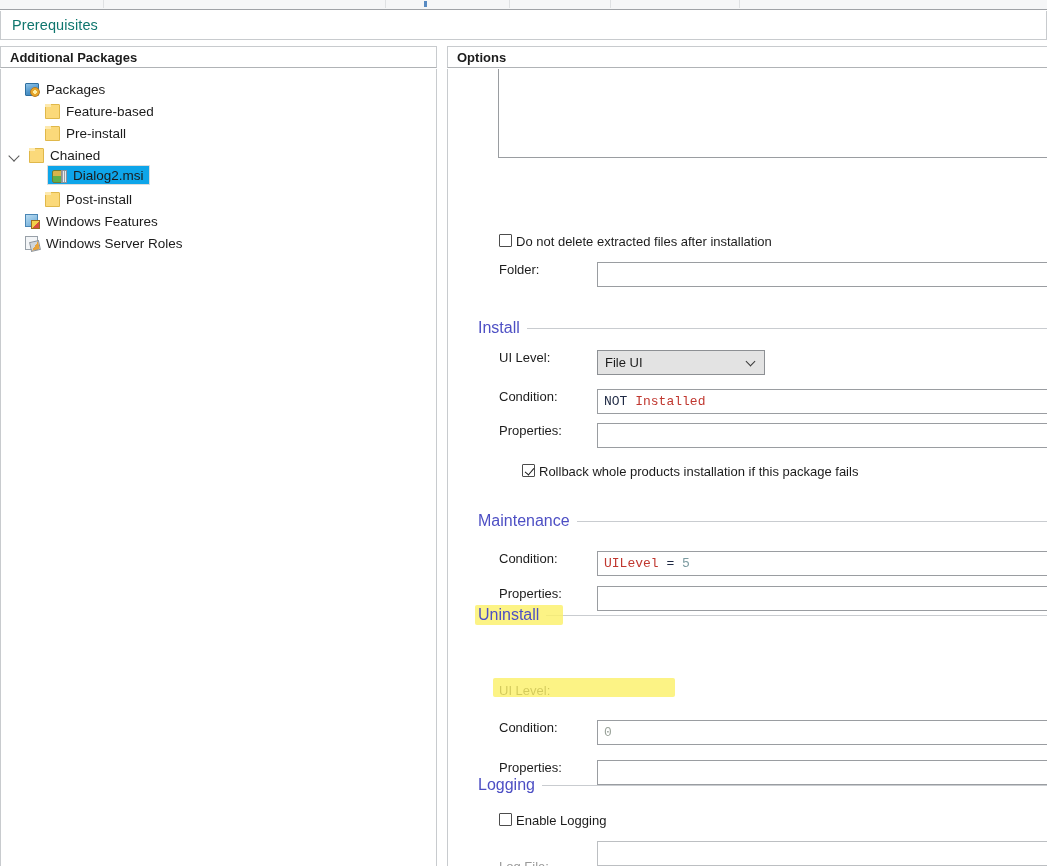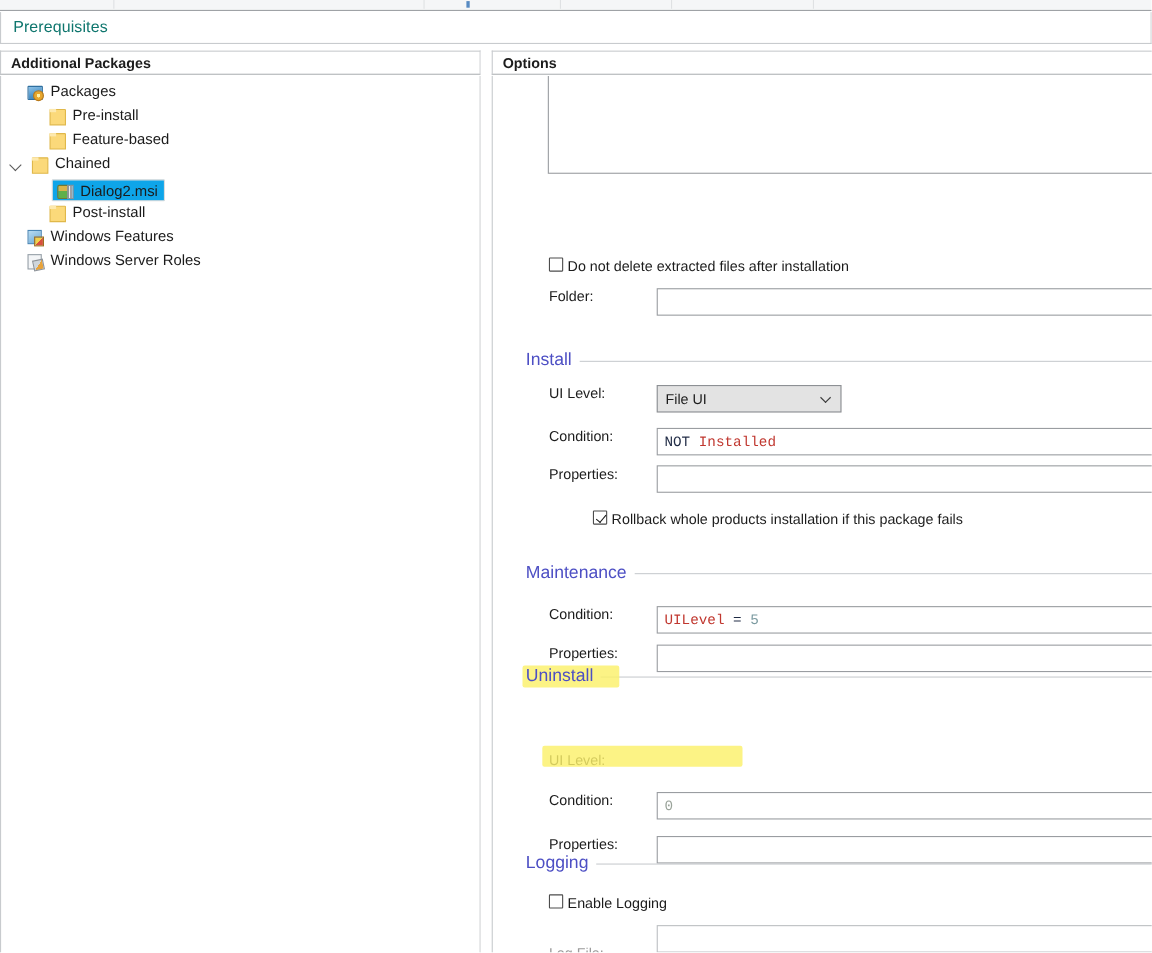--- a/index.html
+++ b/index.html
@@ -60,21 +60,21 @@
   }
   .left-pane .pane-header { width: 437px; }
   .tree {
     position: absolute; left: 0; top: 23px; width: 437px; height: 797px;
     background: #ffffff;
     border-left: 1px solid #c8cbce;
     border-right: 1px solid #c8cbce;
     padding-top: 6px;
   }
   .tnode {
-    display: flex; align-items: flex-start; height: 22px; position: relative;
+    display: flex; align-items: flex-end; height: 22px; position: relative;
     padding-left: 6px; cursor: default;
   }
   .tnode .twisty {
     width: 16px; height: 16px; position: relative; flex: 0 0 16px;
   }
   .tnode .twisty.open::after {
     content: ""; position: absolute; left: 3px; top: 5px;
     width: 7px; height: 7px;
     border-right: 1.6px solid #5a5a5a; border-bottom: 1.6px solid #5a5a5a;
     transform: rotate(45deg);
@@ -252,27 +252,27 @@
 
       <div class="tnode" style="padding-left:6px">
         <span class="twisty"></span>
         <span class="ico ico-packages"></span>
         <span class="tlabel">Packages</span>
       </div>
 
       <div class="tnode" style="padding-left:26px">
         <span class="twisty"></span>
         <span class="ico ico-folder"></span>
+        <span class="tlabel">Feature-based</span>
+      </div>
+
+      <div class="tnode" style="padding-left:26px">
+        <span class="twisty"></span>
+        <span class="ico ico-folder"></span>
         <span class="tlabel">Pre-install</span>
-      </div>
-
-      <div class="tnode" style="padding-left:26px">
-        <span class="twisty"></span>
-        <span class="ico ico-folder"></span>
-        <span class="tlabel">Feature-based</span>
       </div>
 
       <div class="tnode" style="padding-left:6px">
         <span class="twisty open"></span>
         <span style="width:4px;flex:0 0 4px"></span>
         <span class="ico ico-folder"></span>
         <span class="tlabel">Chained</span>
       </div>
 
       <div class="tnode selected" style="padding-left:46px">
@@ -344,21 +344,21 @@
           <span>&nbsp;</span>
           <span class="sx-id">Installed</span>
         </span>
       </div>
 
       <div class="row" style="left:51px; top:354px;">
         <span class="lbl" style="width:98px">Properties:</span>
         <span class="field" style="width:474px"></span>
       </div>
 
-      <div class="row" style="left:51px; top:395px;padding-left:40px;">
+      <div class="row" style="left:34px; top:395px;padding-left:40px;">
         <span class="cb checked"></span>
         <span class="lbl">Rollback whole products installation if this package fails</span>
       </div>
 
       <div class="group" style="left:30px; top:443px;">
         <span class="gtitle">Maintenance</span>
         <span class="gline"></span>
       </div>
 
       <div class="row" style="left:51px; top:482px;">

